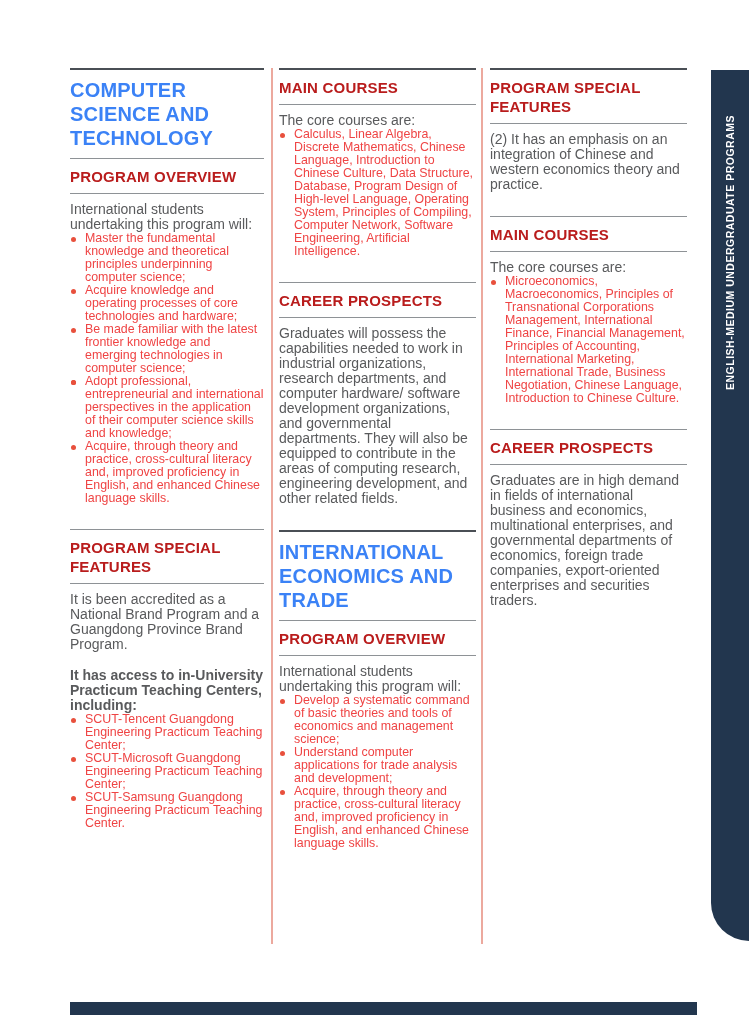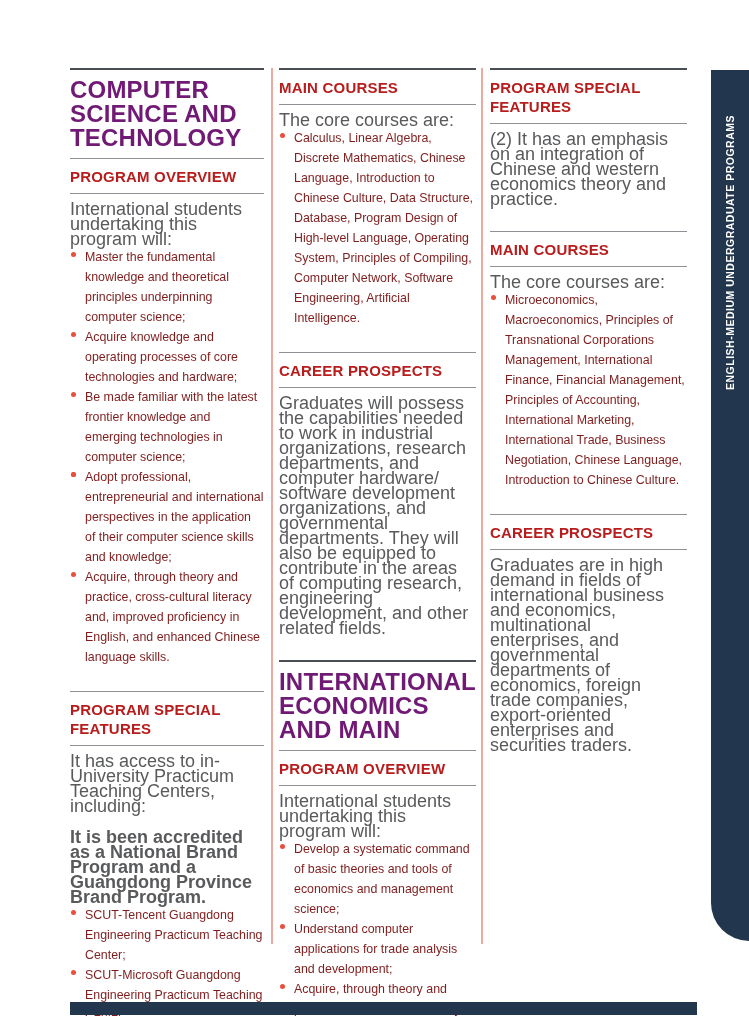--- a/index.html
+++ b/index.html
@@ -15,35 +15,35 @@
   #colC { left:490px; width:197px; }
   .vdiv { position:absolute; top:68px; height:876px; width:1.5px; background:#ECA99E; }
   #vdivA { left:271px; }
   #vdivB { left:481px; }
 
   
   .rule { height:1px; background:#8E9296; }
   .rule.dark { height:2px; background:#4A4F55; }
   .rule.section-start { margin-top:24px; }
   .title {
-    color:#701a75; font-size:24px; font-weight:bold; line-height:24px;
+    color:#3b82f6; font-size:20px; font-weight:bold; line-height:24px;
     margin:8px 0; letter-spacing:0.2px;
   }
   .heading {
     color:#b91c1c; font-size:15px; font-weight:bold; line-height:19px;
     margin:8px 0 7px 0; letter-spacing:0.2px;
   }
   .para {
-    color:#595A5C; font-size:18px; line-height:15px; margin:8px 0 0 0;
+    color:#595A5C; font-size:14px; line-height:15px; margin:8px 0 0 0;
   }
   .para + .para { margin-top:16px;font-weight:bold; }
   .bullets { margin:0; }
   .bullet-item {
-    position:relative; padding-left:15px; color:#7f1d1d;
-    font-size:12.4px; line-height:20px;
+    position:relative; padding-left:15px; color:#ef4444;
+    font-size:12.4px; line-height:13px;
   }
   .dot {
     position:absolute; left:1px; top:5px; width:5px; height:5px;
     border-radius:50%; background:#E8503C;
   }
 
   
   .side-tab {
     position:absolute; right:0; top:70px; width:38px; height:871px;
     background:#22364E; border-radius:0 0 0 38px;
@@ -76,43 +76,43 @@
         <div class="bullet-item"><span class="dot"></span><span>Master the fundamental knowledge and theoretical principles underpinning computer science;</span></div>
         <div class="bullet-item"><span class="dot"></span><span>Acquire knowledge and operating processes of core technologies and hardware;</span></div>
         <div class="bullet-item"><span class="dot"></span><span>Be made familiar with the latest frontier knowledge and emerging technologies in computer science;</span></div>
         <div class="bullet-item"><span class="dot"></span></div>
         <div class="bullet-item"><span class="dot"></span><span>Adopt professional, entrepreneurial and international perspectives in the application of their computer science skills and knowledge;</span></div>
         <div class="bullet-item"><span class="dot"></span><span>Acquire, through theory and practice, cross-cultural literacy and, improved proficiency in English, and enhanced Chinese language skills.</span></div>
       </div>
       <div class="rule section-start"></div>
       <div class="heading">PROGRAM SPECIAL FEATURES</div>
       <div class="rule"></div>
+      <div class="para">It is been accredited as a National Brand Program and a Guangdong Province Brand Program.</div>
       <div class="para">It has access to in-University Practicum Teaching Centers, including:</div>
-      <div class="para">It is been accredited as a National Brand Program and a Guangdong Province Brand Program.</div>
       <div class="bullets">
         <div class="bullet-item"><span class="dot"></span><span>SCUT-Tencent Guangdong Engineering Practicum Teaching Center;</span></div>
         <div class="bullet-item"><span class="dot"></span><span>SCUT-Microsoft Guangdong Engineering Practicum Teaching Center;</span></div>
         <div class="bullet-item"><span class="dot"></span><span>SCUT-Samsung Guangdong Engineering Practicum Teaching Center.</span></div>
       </div>
     </section>
   <div class="vdiv" id="vdivA"></div>
   <section class="col" id="colB">
       <div class="rule dark"></div>
       <div class="heading">MAIN COURSES</div>
       <div class="rule"></div>
       <div class="para">The core courses are:</div>
       <div class="bullets">
         <div class="bullet-item"><span class="dot"></span><span>Calculus, Linear Algebra, Discrete Mathematics, Chinese Language, Introduction to Chinese Culture, Data Structure, Database, Program Design of High-level Language, Operating System, Principles of Compiling, Computer Network, Software Engineering, Artificial Intelligence.</span></div>
       </div>
       <div class="rule section-start"></div>
       <div class="heading">CAREER PROSPECTS</div>
       <div class="rule"></div>
       <div class="para">Graduates will possess the capabilities needed to work in industrial organizations, research departments, and computer hardware/ software development organizations, and governmental departments. They will also be equipped to contribute in the areas of computing research, engineering development, and other related fields.</div>
       <div class="rule dark section-start"></div>
-      <div class="title">INTERNATIONAL ECONOMICS AND MAIN</div>
+      <div class="title">INTERNATIONAL ECONOMICS AND TRADE</div>
       <div class="rule"></div>
       <div class="heading">PROGRAM OVERVIEW</div>
       <div class="rule"></div>
       <div class="para">International students undertaking this program will:</div>
       <div class="bullets">
         <div class="bullet-item"><span class="dot"></span><span>Develop a systematic command of basic theories and tools of economics and management science;</span></div>
         <div class="bullet-item"><span class="dot"></span><span>Understand computer applications for trade analysis and development;</span></div>
         <div class="bullet-item"><span class="dot"></span><span>Acquire, through theory and practice, cross-cultural literacy and, improved proficiency in English, and enhanced Chinese language skills.</span></div>
       </div>
     </section>

